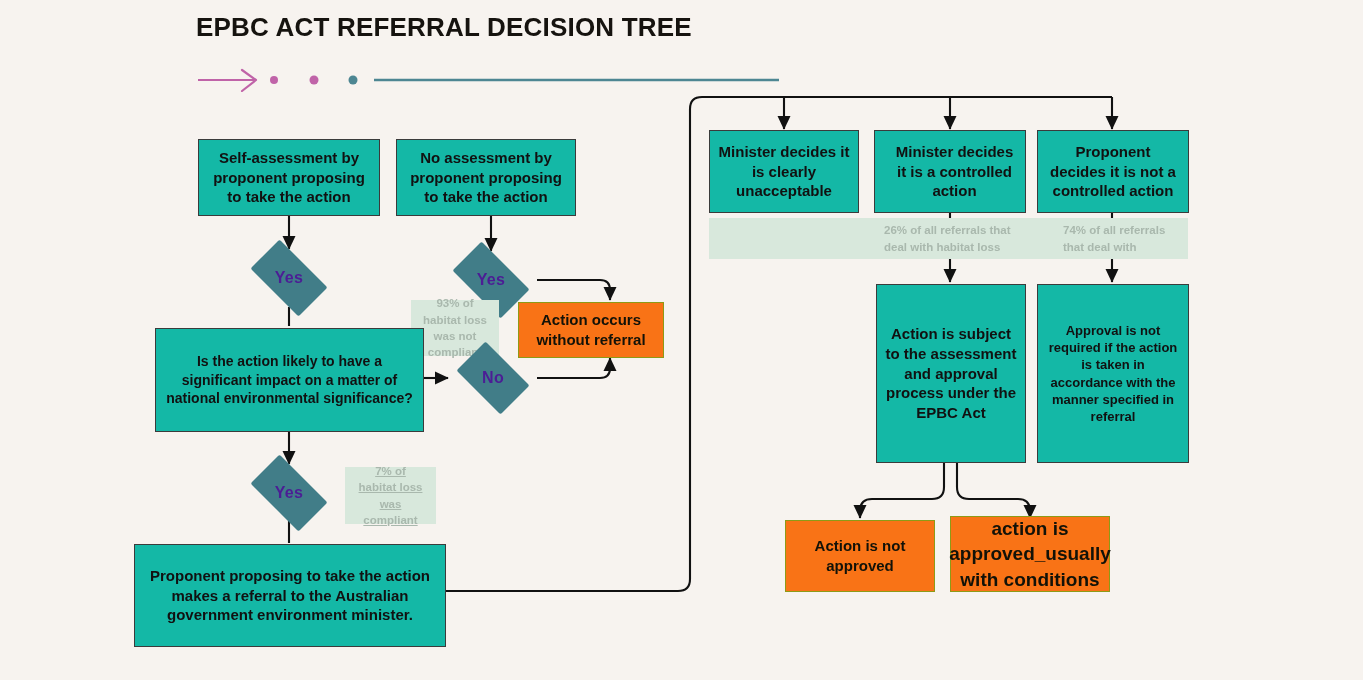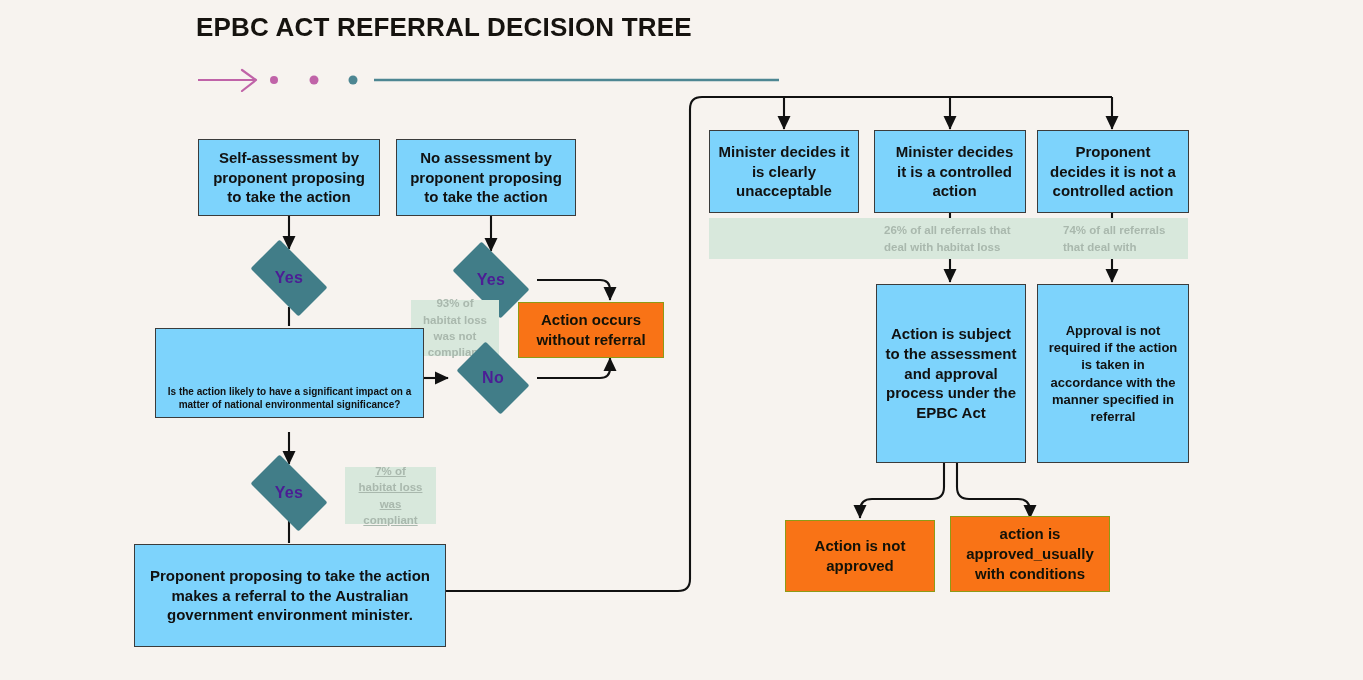--- a/index.html
+++ b/index.html
@@ -53,21 +53,21 @@
   #decor {
     position: absolute;
     left: 196px;
     top: 68px;
     width: 590px;
     height: 24px;
   }
 
   
   .box {
-    background: #7dd3fc;
+    background: #14b8a6;
     border: 1.4px solid #3b3b3b;
     color: #111111;
     font-weight: bold;
     padding: 6px 8px;
     line-height: 1.32;
   }
 
   
   .box-yellow {
     background: #f97316;
@@ -192,21 +192,21 @@
 
   <div class="diamond" style="left:443px; top:251px; width:96px; height:58px;">
     <div class="dshape"></div>
     <div class="dlabel">Yes</div>
   </div>
 
   <div class="node stat" style="left:411px; top:300px; width:88px; height:56px;">
     <span>93% of habitat loss was not compliant</span>
   </div>
 
-  <div class="node box" style="left:155px; top:328px; width:269px; height:90px; font-size:10px;align-items:flex-end;">
+  <div class="node box" style="left:155px; top:328px; width:269px; height:104px; font-size:14px;">
     <span>Is the action likely to have a significant impact on a matter of national environmental significance?</span>
   </div>
 
   <div class="diamond" style="left:449px; top:349px; width:88px; height:58px;">
     <div class="dshape"></div>
     <div class="dlabel">No</div>
   </div>
 
   <div class="node box-yellow" style="left:518px; top:302px; width:146px; height:56px; font-size:15px;">
     <span>Action occurs without referral</span>
@@ -250,17 +250,17 @@
   </div>
 
   <div class="node box" style="left:1037px; top:284px; width:152px; height:179px; font-size:13px;">
     <span>Approval is not required if the action is taken in accordance with the manner specified in referral</span>
   </div>
 
   <div class="node box-yellow" style="left:785px; top:520px; width:150px; height:72px; font-size:15px;">
     <span>Action is not approved</span>
   </div>
 
-  <div class="node box-yellow" style="left:950px; top:516px; width:160px; height:76px; font-size:15px;">
+  <div class="node box-yellow" style="left:950px; top:516px; width:160px; height:76px; font-size:19px;">
     <span>action is approved_usually with conditions</span>
   </div>
 
 </div>
 
 </body></html>

